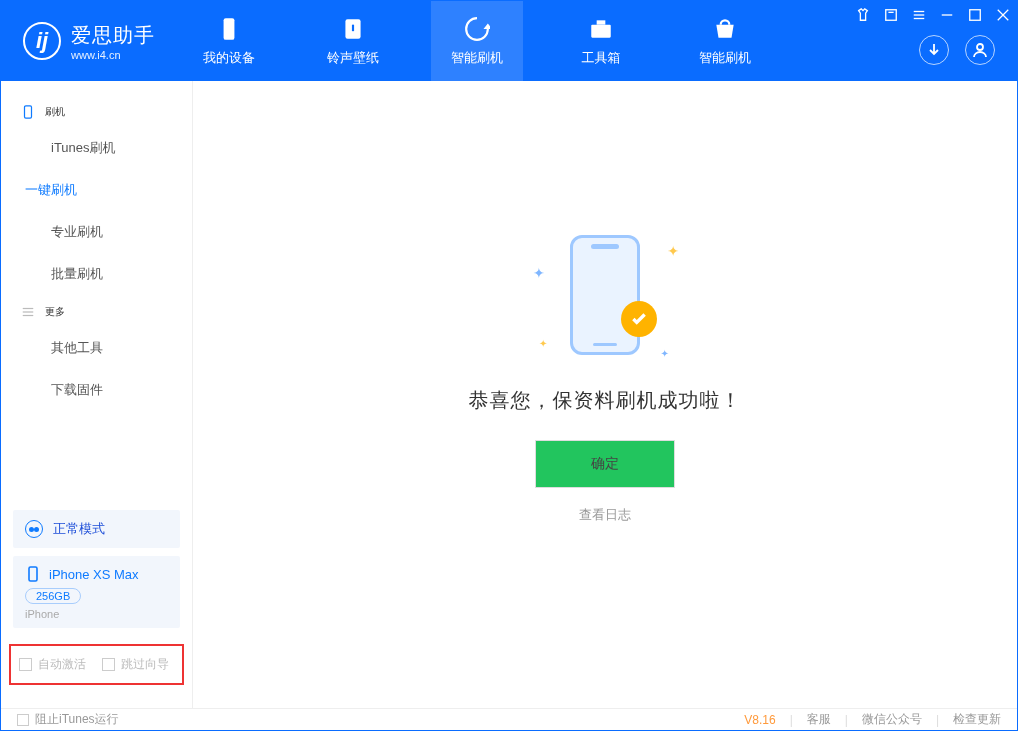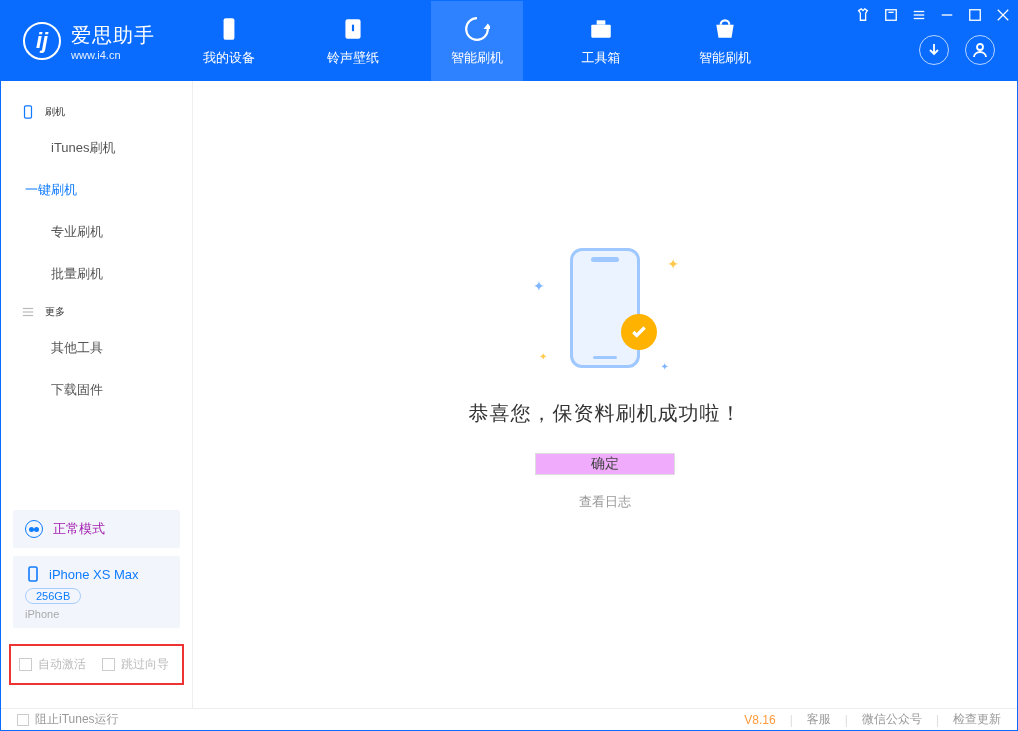--- a/index.html
+++ b/index.html
@@ -22,21 +22,21 @@
 .right-icons { position: absolute; right: 22px; bottom: 16px; display: flex; gap: 16px; }
 .circle-btn { width: 30px; height: 30px; border: 1.5px solid rgba(255,255,255,.7); border-radius: 50%; display: flex; align-items: center; justify-content: center; cursor: pointer; }
 .circle-btn svg { width: 16px; height: 16px; stroke: #fff; fill: none; stroke-width: 1.8; }
 .body { flex: 1; display: flex; min-height: 0; }
 .sidebar { width: 192px; border-right: 1px solid #eee; background: #fff; display: flex; flex-direction: column; }
 .sb-scroll { flex: 1; overflow: auto; padding-top: 14px; }
 .sb-group { padding: 10px 20px 8px; display: flex; align-items: center; gap: 10px; color: #333; font-size: 10px; }
 .sb-group svg { width: 14px; height: 14px; }
 .sb-item { padding: 12px 20px 12px 50px; font-size: 13px; color: #555; cursor: pointer; }
 .sb-item.active { color: #0f7bff; padding-left: 24px; }
-.sb-status { margin: 8px 12px; padding: 10px 12px; background: #f2f6fc; border-radius: 2px; display: flex; align-items: center; gap: 10px; color: #a21caf; font-size: 13px; }
+.sb-status { margin: 8px 12px; padding: 10px 12px; background: #f2f6fc; border-radius: 2px; display: flex; align-items: center; gap: 10px; color: #1d4ed8; font-size: 13px; }
 .sb-status .dot { width: 18px; height: 18px; border: 1.5px solid #0f7bff; border-radius: 50%; position: relative; }
 .sb-status .dot::before, .sb-status .dot::after { content:""; position:absolute; background:#0f7bff; border-radius:50%; }
 .sb-status .dot::before { width:5px;height:5px;left:3px;top:6px; }
 .sb-status .dot::after { width:5px;height:5px;right:3px;top:6px; }
 .sb-device { margin: 0 12px 10px; padding: 10px 12px 8px; background: #f2f6fc; border-radius: 2px; }
 .sb-device .row1 { display:flex; align-items:center; gap:8px; color:#0f7bff; font-size:13px; font-weight:500; }
 .sb-device .phone-ico { width:16px;height:16px; }
 .sb-device .phone-ico svg { width:16px;height:16px; fill:none; stroke:#0f7bff; stroke-width:1.6; }
 .sb-device .cap { display:inline-block; margin-top:6px; padding:1px 10px; border:1px solid #a8cdfc; border-radius:10px; color:#0f7bff; font-size:11px; }
 .sb-device .sub { margin-top:4px; color:#aaa; font-size:11px; }
@@ -47,21 +47,21 @@
 .hero { display:flex; flex-direction:column; align-items:center; margin-top:-40px; }
 .hero-graphic { width:160px; height:140px; position:relative; display:flex; align-items:center; justify-content:center; }
 .phone-shape { width:70px; height:120px; border:3px solid #9ec8ff; border-radius:12px; background:#eaf3ff; position:relative; }
 .phone-shape::before { content:""; position:absolute; top:6px; left:50%; transform:translateX(-50%); width:28px; height:5px; background:#9ec8ff; border-radius:3px; }
 .phone-shape::after { content:""; position:absolute; bottom:6px; left:50%; transform:translateX(-50%); width:24px; height:3px; background:#9ec8ff; border-radius:2px; }
 .check-badge { position:absolute; right:28px; bottom:28px; width:36px; height:36px; background:#ffb300; border-radius:50%; display:flex; align-items:center; justify-content:center; }
 .check-badge svg { width:18px; height:18px; stroke:#fff; stroke-width:3; fill:none; }
 .sparkle { position:absolute; color:#7fb6ff; font-size:14px; }
 .sp1 { left:8px; top:40px; } .sp2 { right:6px; top:18px; color:#ffc94d; } .sp3 { left:14px; bottom:16px; color:#ffc94d; font-size:10px; } .sp4 { right:16px; bottom:6px; font-size:10px; }
 .hero-text { margin-top:22px; font-size:20px; color:#333; letter-spacing:1px; }
-.ok-btn { margin-top:26px; width:140px; height:22px; border:1px solid #ddd; background:#f0abfc; font-size:14px; color:#444; cursor:pointer; }
+.ok-btn { margin-top:26px; width:140px; height:48px; border:1px solid #ddd; background:#22c55e; font-size:14px; color:#444; cursor:pointer; }
 .log-link { margin-top:18px; color:#999; font-size:13px; cursor:pointer; }
 .statusbar { height:22px; border-top:1px solid #eee; display:flex; align-items:center; padding:0 16px; font-size:12px; color:#999; }
 .statusbar label { display:flex; align-items:center; gap:6px; cursor:pointer; }
 .statusbar .cb { width:12px; height:12px; border:1px solid #ccc; display:inline-block; }
 .statusbar .right { margin-left:auto; display:flex; align-items:center; gap:14px; }
 .statusbar .right span { cursor:pointer; }
 .statusbar .sep { color:#ddd; cursor:default; }
 </style>
 </head>
 <body>

